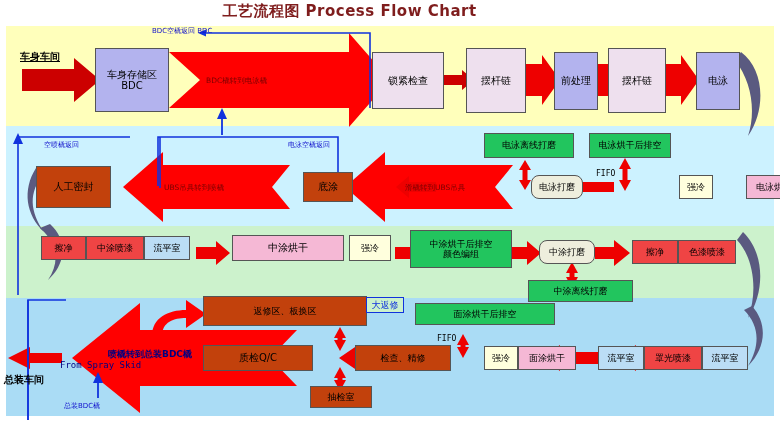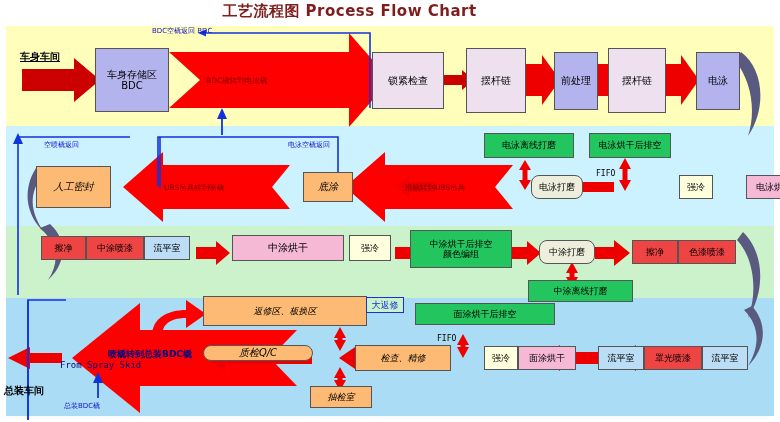--- a/index.html
+++ b/index.html
@@ -23,28 +23,28 @@
        display:flex;align-items:center;justify-content:center;text-align:center;
        font-size:9px;color:#000;line-height:1.15;padding:1px;}
   .bx-pink  {background:#eee0ee;}
   .bx-violet{background:#b3b3ee;}
   .bx-cream {background:#eeeedd;border-radius:8px;}
   .bx-lav   {background:#22c55e;}
   .bx-rose  {background:#f5b8d5;}
   .bx-cyan  {background:#ef4444;}
   .bx-blue  {background:#bbddf5;}
   .bx-pale  {background:#ffffdd;}
-  .bx-khaki {background:#fdba74;font-style:italic;}
+  .bx-khaki {background:#c2410c;}
   .b10{font-size:10px;}
   .b9 {font-size:9px;}
 
   
   .lbl{position:absolute;font-size:9px;color:#000;white-space:nowrap;text-decoration:underline;}
   .lbl-blue{position:absolute;font-size:7px;color:#1111cc;white-space:nowrap;}
-  .lbl-dark{position:absolute;font-size:10px;color:#000;font-weight:bold;white-space:nowrap;margin-top:11px;}
+  .lbl-dark{position:absolute;font-size:10px;color:#000;font-weight:bold;white-space:nowrap;}
   .lbl-fifo{position:absolute;font-size:8px;color:#000;font-family:"DejaVu Sans Mono","Liberation Mono",monospace;white-space:nowrap;}
 
   
   svg.ov{position:absolute;left:0;top:0;width:780px;height:422px;overflow:visible;}
 
   .big-arrow-text{position:absolute;font-size:7.5px;color:#7a0000;white-space:nowrap;}
   .spray-txt{position:absolute;font-size:9px;color:#000080;font-weight:bold;white-space:nowrap;text-align:center;}
   .spray-txt2{position:absolute;font-size:9px;color:#000080;white-space:nowrap;
               font-family:"DejaVu Sans Mono","Liberation Mono",monospace;}
 </style>
@@ -341,21 +341,21 @@
   <div class="box b9" style="left:366px;top:297px;width:38px;height:16px;border:1px solid #1133dd;background:#ccf2cc;color:#1133dd;">
     <span>大返修</span>
   </div>
 
   <div class="box bx-lav b9" style="left:415px;top:303px;width:140px;height:22px;">
     <span>面涂烘干后排空</span>
   </div>
 
   <div class="lbl-fifo" style="left:437px;top:334px;">FIFO</div>
 
-  <div class="box bx-khaki b10" style="left:203px;top:345px;width:110px;height:16px;border-radius:10px;">
+  <div class="box bx-khaki b10" style="left:203px;top:345px;width:110px;height:26px;">
     <span>质检Q/C</span>
   </div>
   <div class="box bx-khaki b9" style="left:310px;top:386px;width:62px;height:22px;">
     <span>抽检室</span>
   </div>
   <div class="box bx-khaki b9" style="left:355px;top:345px;width:96px;height:26px;">
     <span>检查、精修</span>
   </div>
   <div class="box bx-pale b9" style="left:484px;top:346px;width:34px;height:24px;">
     <span>强冷</span>

